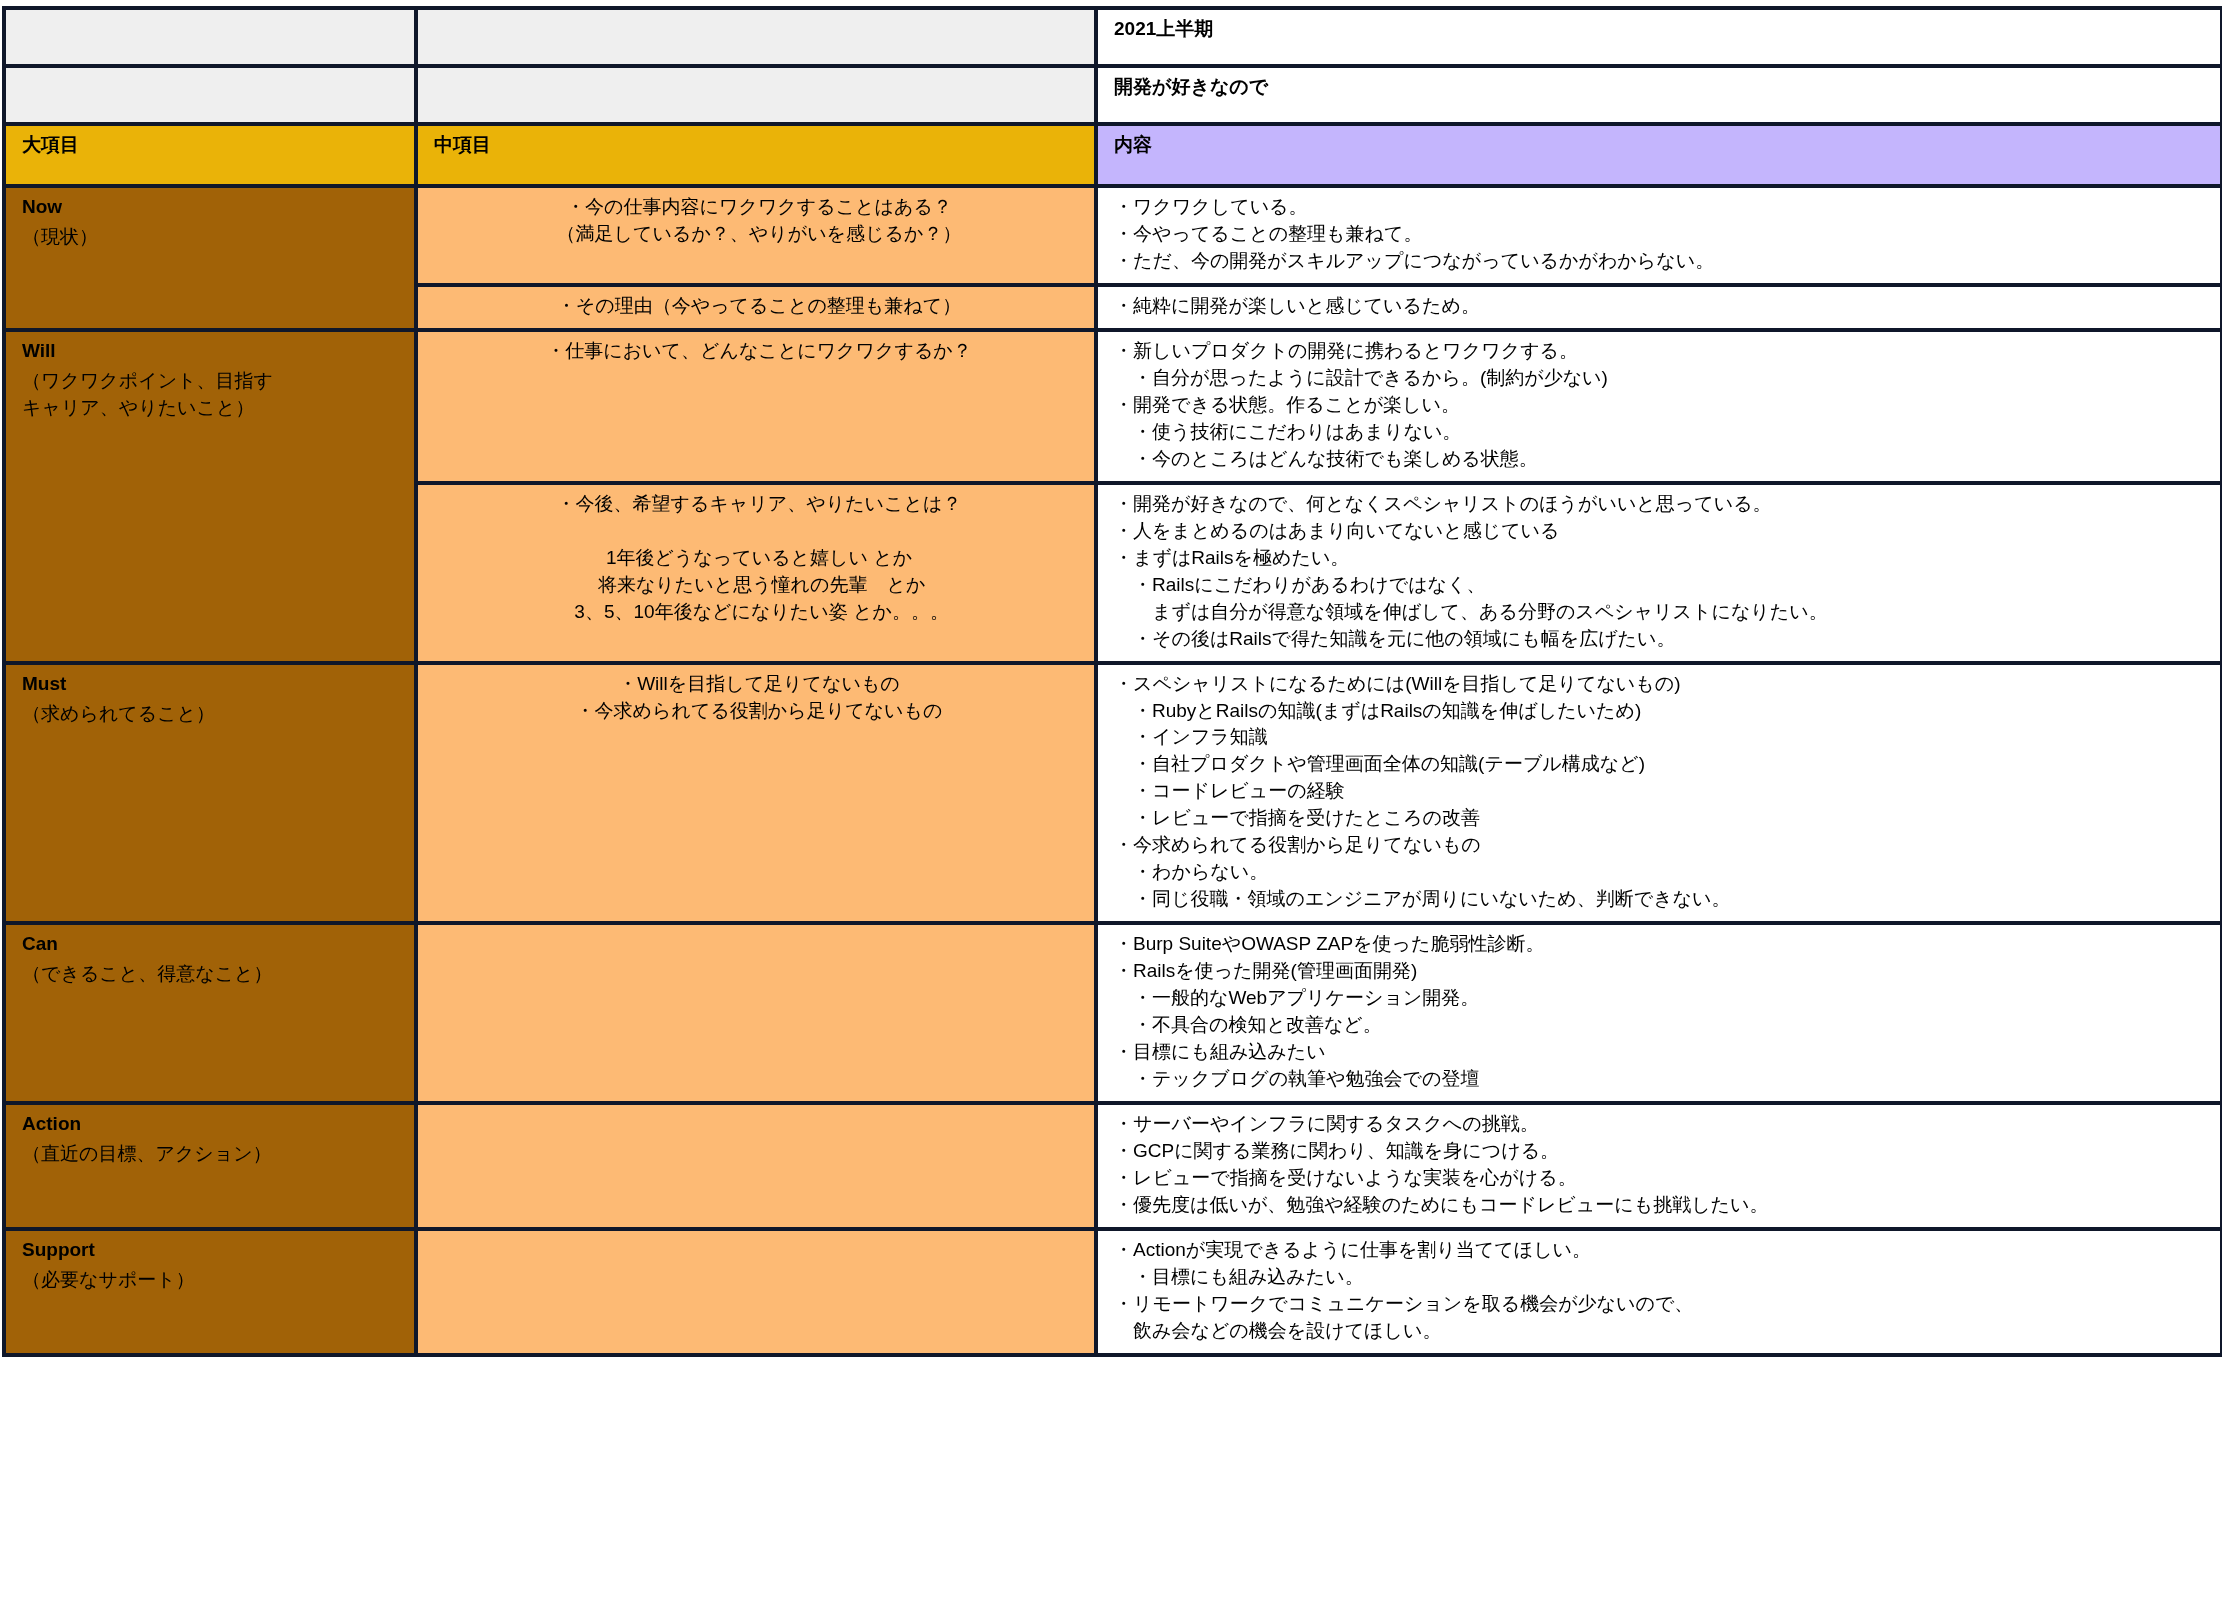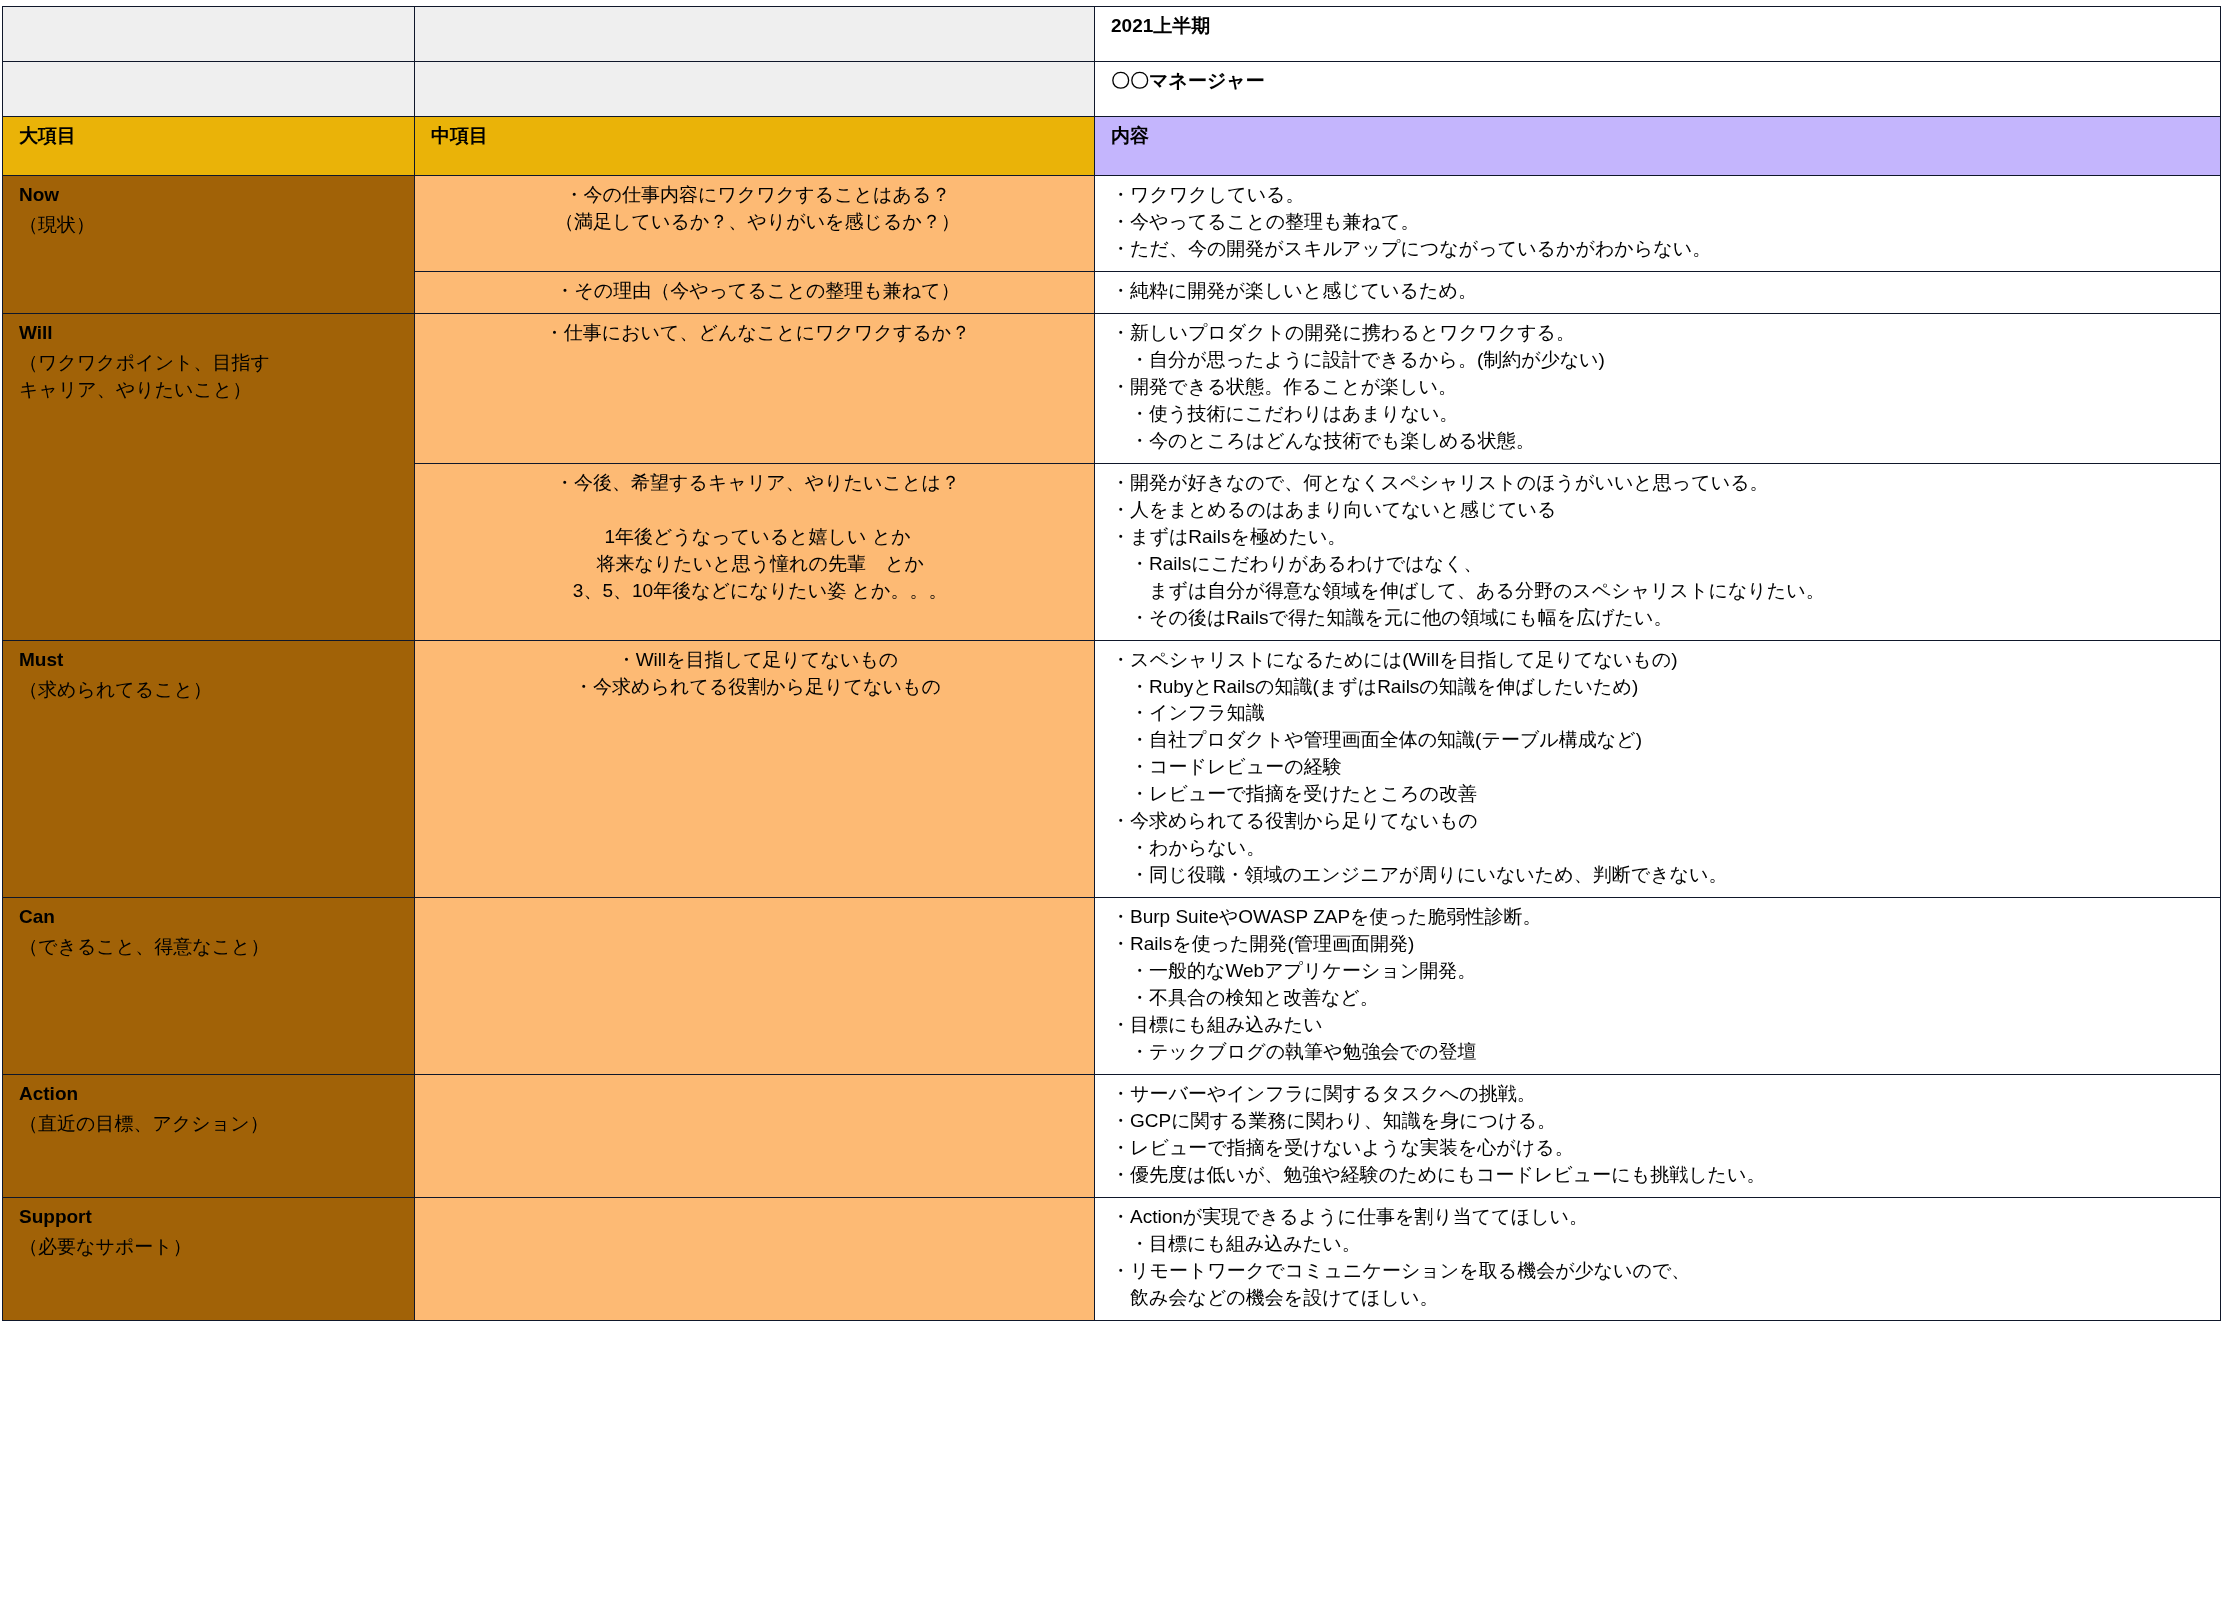--- a/index.html
+++ b/index.html
@@ -18,21 +18,21 @@
     box-sizing: border-box;
     padding: 6px 0 0 0;
   }
   table.career-table {
     border-collapse: collapse;
     table-layout: fixed;
     width: 2218px;
     margin: 0 0 0 2px;
   }
   table.career-table td {
-    border: 1px solid #0f172a;
+    border: 4px solid #0f172a;
     vertical-align: top;
     padding: 6px 10px 8px 16px;
     line-height: 1.42;
     word-break: break-all;
   }
   
   col.c-major { width: 412px; }
   col.c-middle { width: 680px; }
   col.c-content { width: 1126px; }
 
@@ -87,21 +87,21 @@
     </colgroup>
     <tbody>
       <tr>
         <td class="hdr-blank"></td>
         <td class="hdr-blank"></td>
         <td class="hdr-period">2021上半期</td>
       </tr>
       <tr>
         <td class="hdr-blank"></td>
         <td class="hdr-blank"></td>
-        <td class="hdr-period">〇〇マネージャー</td>
+        <td class="hdr-period">開発が好きなので</td>
       </tr>
       <tr class="hdr-row-title">
         <td>大項目</td>
         <td>中項目</td>
         <td class="content-head">内容</td>
       </tr>
     </tbody>
     <tbody id="body-rows">
         <tr>
           <td class="major" rowspan="2"><span>Now</span><span class="sub line">（現状）</span></td>

